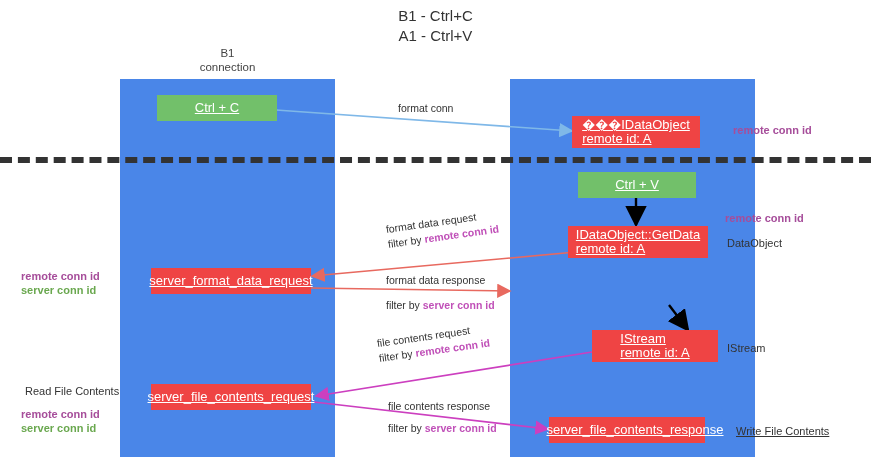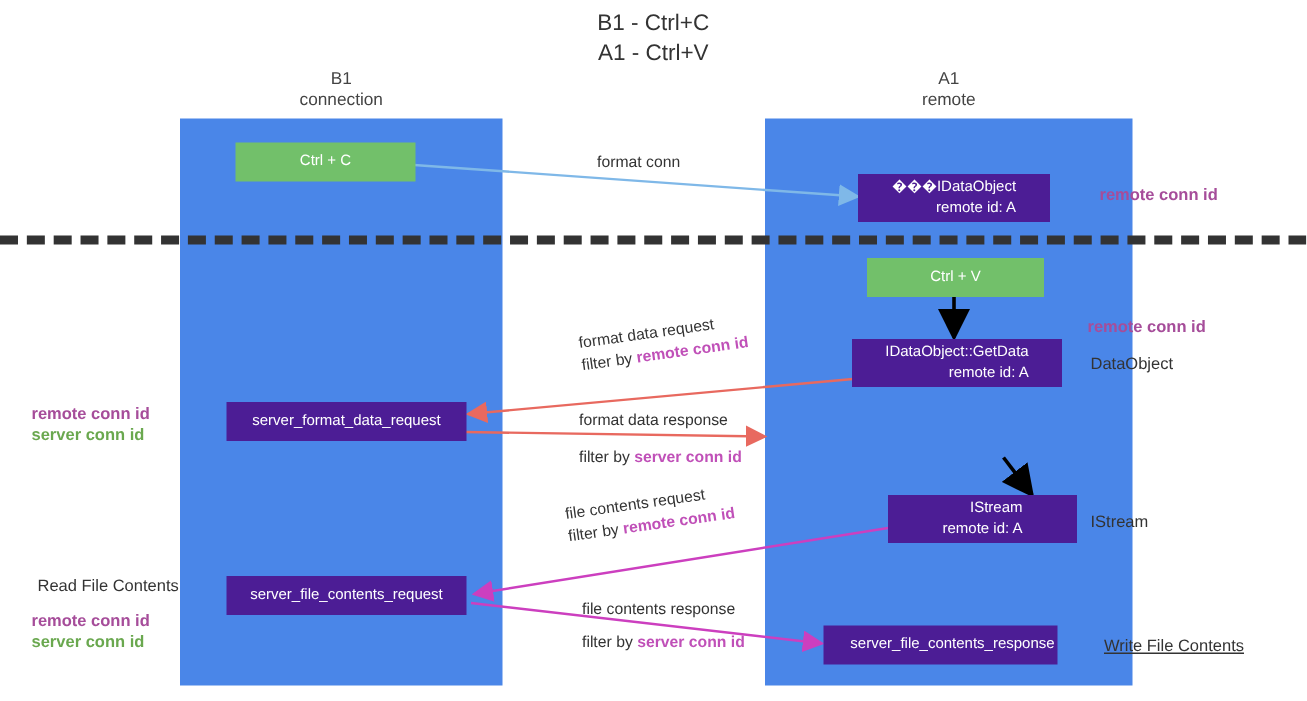--- a/index.html
+++ b/index.html
@@ -48,28 +48,29 @@
   .hdr-a1 { left: 510px; top: 46px; width: 245px; }
 
   .box {
     position: absolute;
     box-sizing: border-box;
     display: flex;
     flex-direction: column;
     align-items: center;
     justify-content: center;
     color: #ffffff;
-    font-size: 10px;
+    font-size: 13px;
     line-height: 14px;
-    text-align: right;
+    text-align: left;
     white-space: pre;
     padding: 2px 4px;
+    text-decoration: underline;
   }
   .box.green { background: #6aa84f; background: #72c06a; }
-  .box.orange { background: #4c1d95; }
+  .box.orange { background: #ef4444; }
 
   .sidelabel {
     position: absolute;
     font-size: 11px;
     line-height: 14px;
     white-space: pre;
   }
   .purple { color: #a64d9a; }
   .green-t { color: #6aa84f; }
   .dark { color: #333333; }
@@ -103,22 +104,20 @@
 </head>
 <body>
 
 <div id="stage">
 
   <div class="title">B1 - Ctrl+C
 A1 - Ctrl+V</div>
 
   <div class="lane-header hdr-b1">B1
 connection</div>
-  <div class="lane-header hdr-a1">A1
-remote</div>
 
   <div class="lane lane-b1"></div>
   <div class="lane lane-a1"></div>
 
   <svg class="overlay" viewBox="0 0 871 467">
     <defs>
       <marker id="ah-blue" markerWidth="9" markerHeight="9" refX="8" refY="4.5" orient="auto">
         <path d="M0,0 L9,4.5 L0,9 z" fill="#7fb8e8"></path>
       </marker>
       <marker id="ah-red" markerWidth="9" markerHeight="9" refX="8" refY="4.5" orient="auto">

